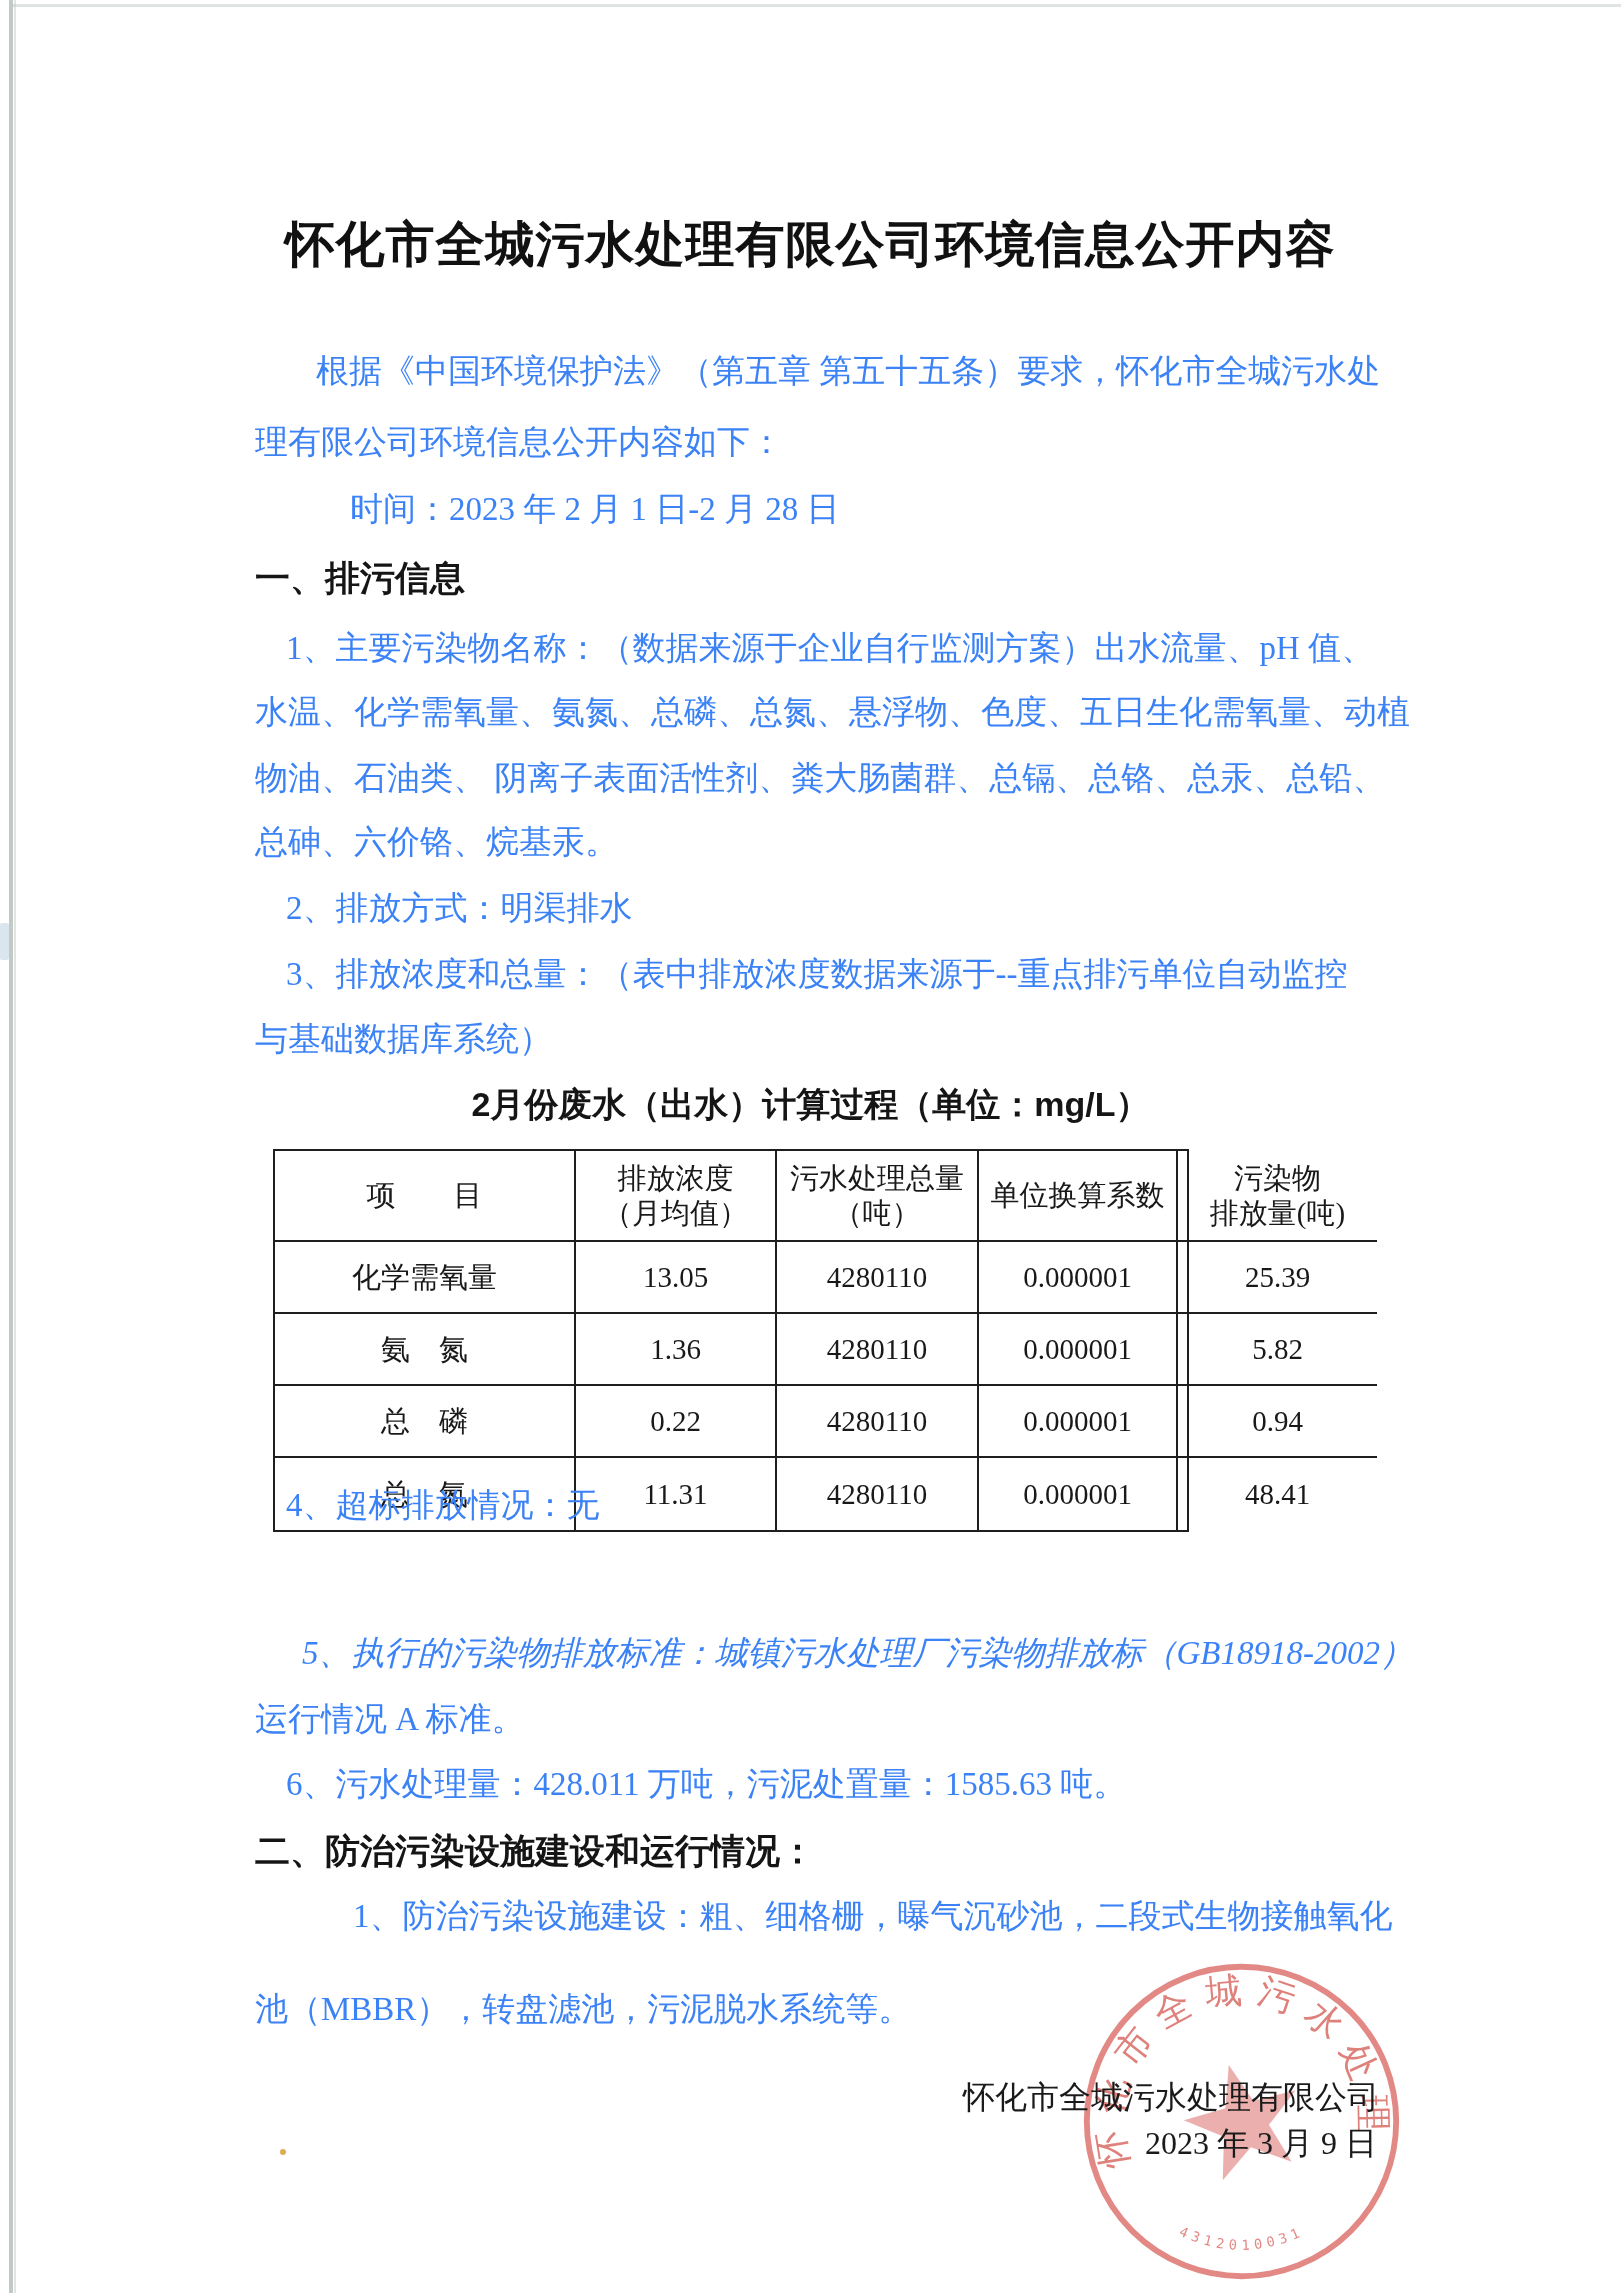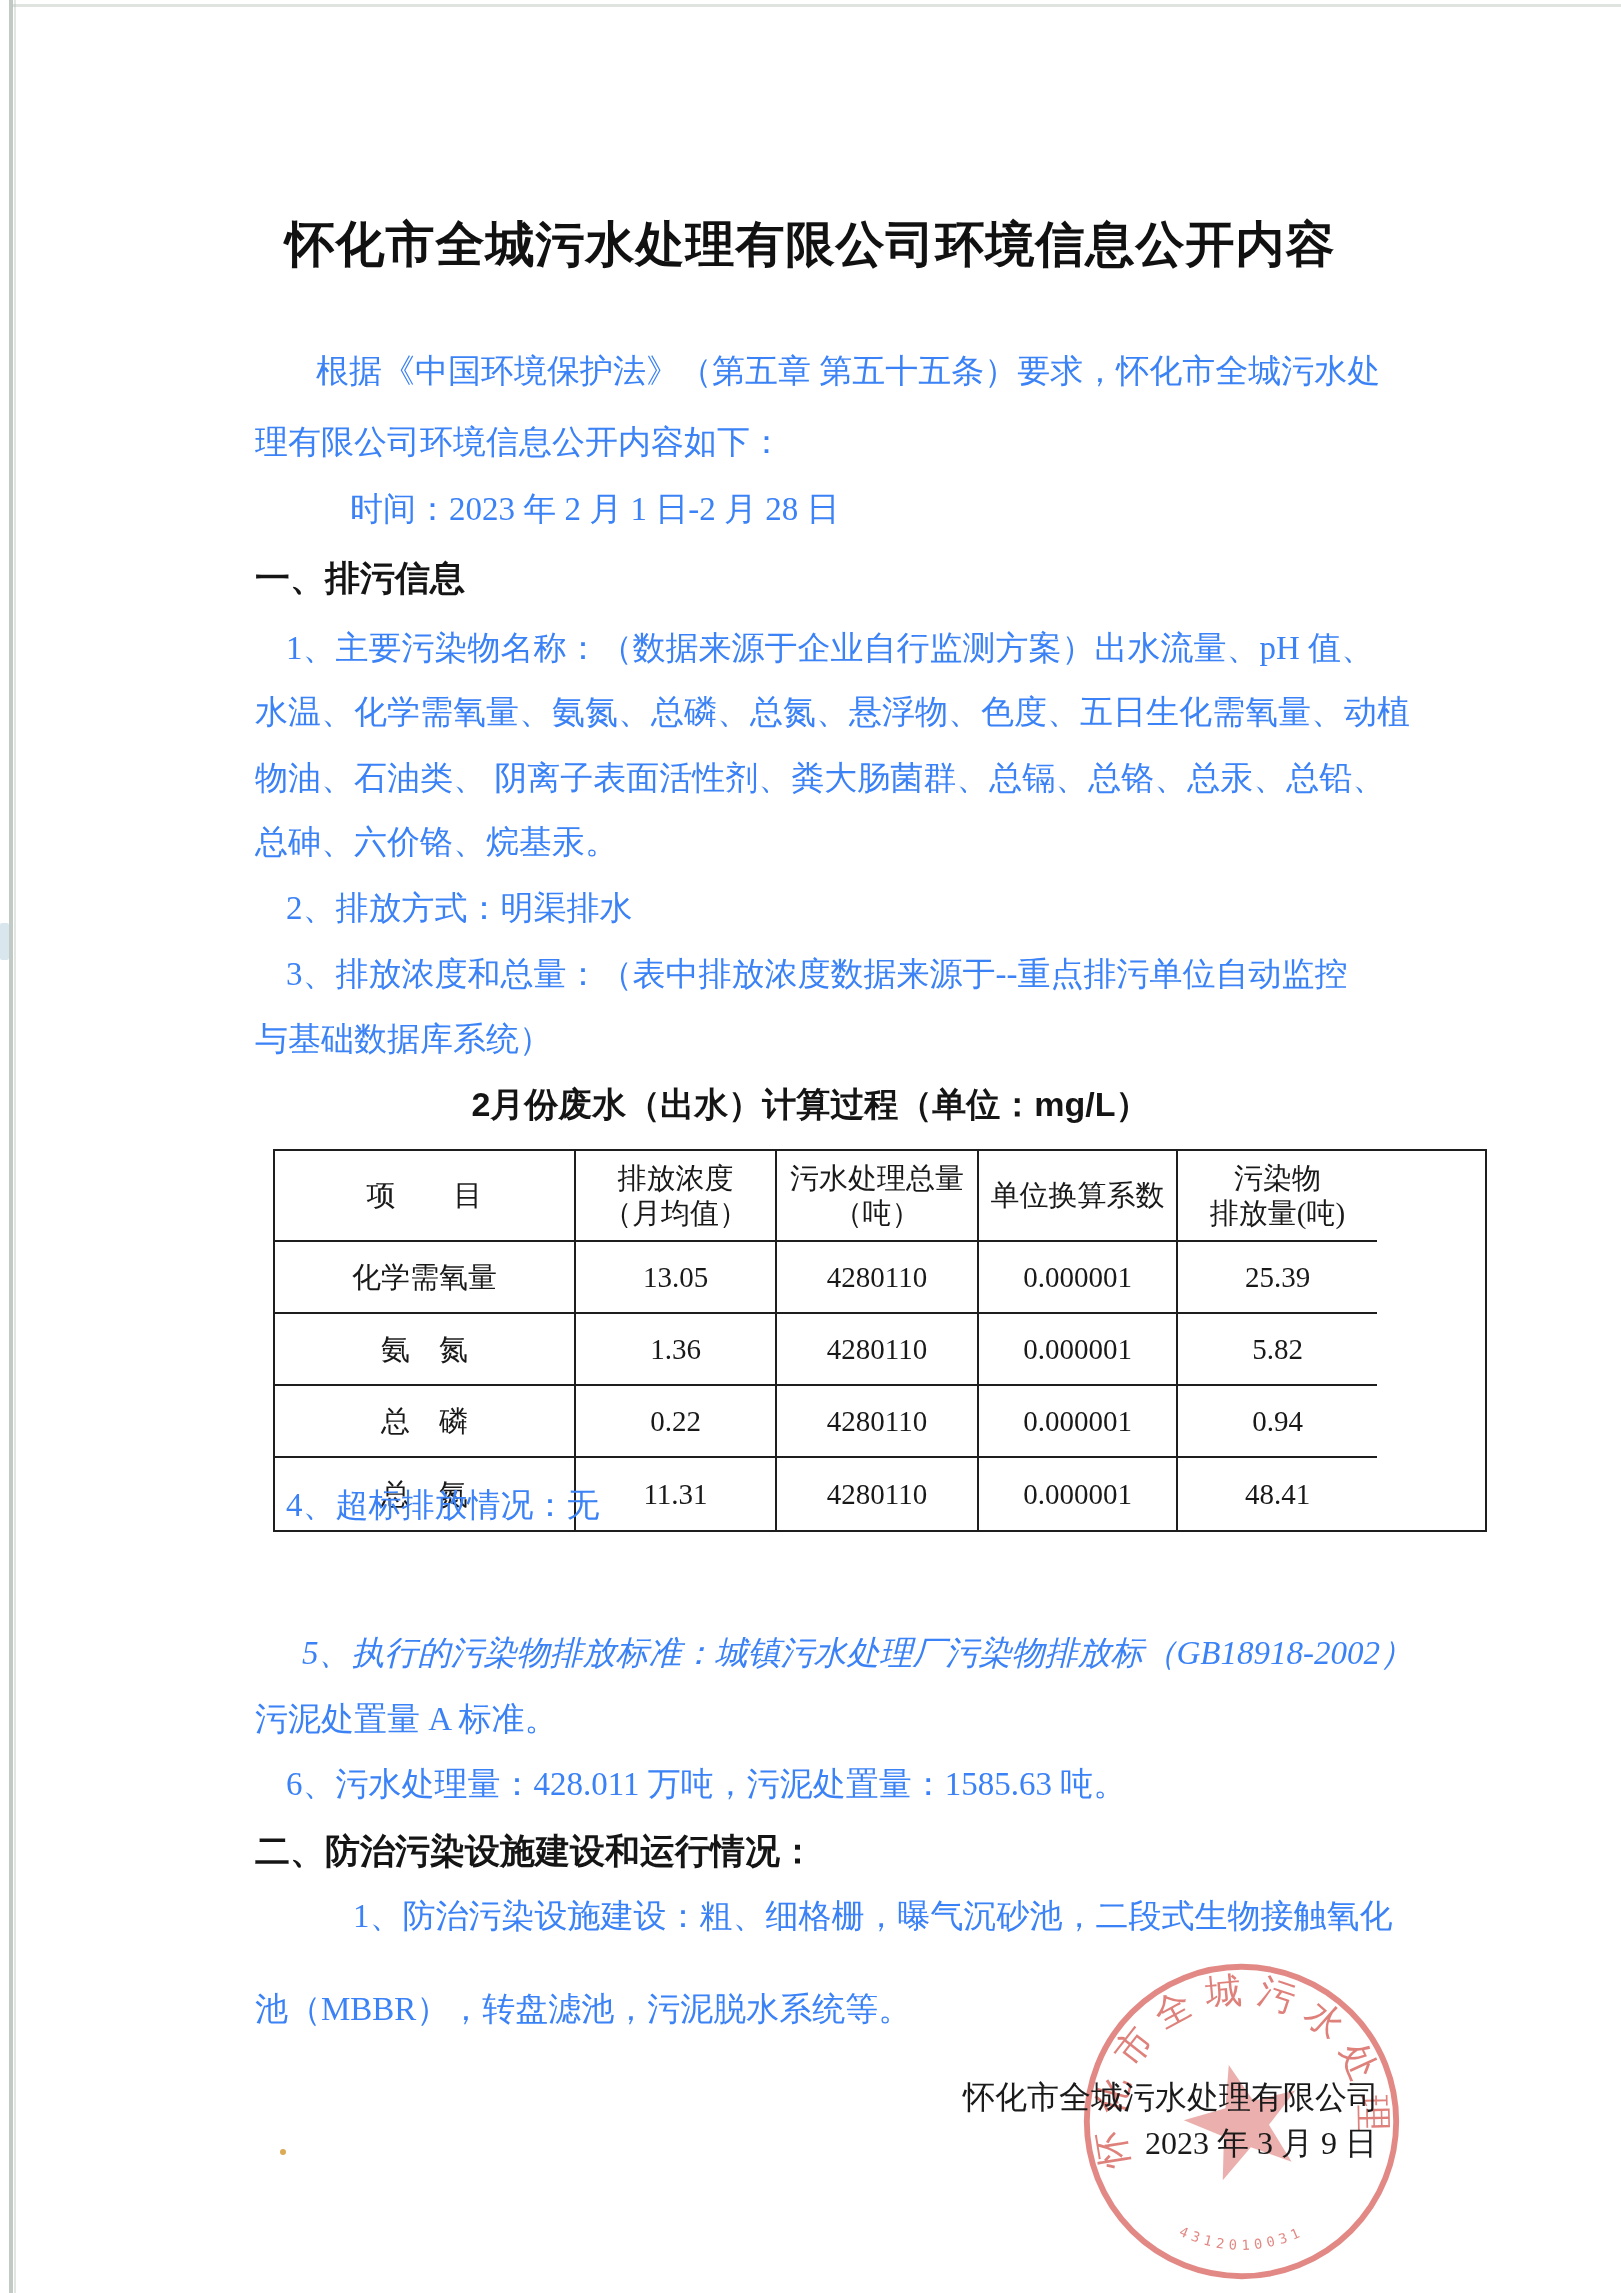--- a/index.html
+++ b/index.html
@@ -23,21 +23,21 @@
     font-size:49px;letter-spacing:1px;color:#111;
   }
   .heading{font-family:"Liberation Sans","DejaVu Sans",sans-serif;font-weight:700;font-size:35px;color:#151515;}
   .caption{
     position:absolute;top:1082px;left:0;width:100%;text-align:center;white-space:pre;
     font-family:"Liberation Sans","DejaVu Sans",sans-serif;font-weight:700;font-size:34px;color:#151515;
   }
 
   
   .ctable{
-    position:absolute;left:273px;top:1149px;width:1214px;
+    position:absolute;left:273px;top:1149px;width:916px;
     display:grid;grid-template-columns:301px 201px 202px 199px 199px;
     grid-template-rows:91px 72px 72px 72px 72px;
     border:2.9px solid #1e1e1e;box-sizing:border-box;background:#fff;
   }
   .cell{
     border-right:2px solid #1e1e1e;border-bottom:2px solid #1e1e1e;
     display:flex;flex-direction:column;align-items:center;justify-content:center;
     font-size:29px;line-height:35px;white-space:pre;color:#191919;
   }
   .cell.lastcol{border-right:none;}
@@ -121,21 +121,21 @@
 
     <div class="cell lastrow">总　氮</div>
     <div class="cell lastrow">11.31</div>
     <div class="cell lastrow">4280110</div>
     <div class="cell lastrow">0.000001</div>
     <div class="cell lastrow lastcol">48.41</div>
   </div>
 
   <div class="line" style="top:1484px;left:286px;">4、超标排放情况：无</div>
   <div class="line" style="top:1632px;left:302px;font-style:italic;">5、执行的污染物排放标准：城镇污水处理厂污染物排放标（GB18918-2002）</div>
-  <div class="line" style="top:1698px;left:255px;">污泥处置量 A 标准。</div>
+  <div class="line" style="top:1698px;left:255px;">运行情况 A 标准。</div>
   <div class="line" style="top:1763px;left:286px;">6、污水处理量：428.011 万吨，污泥处置量：1585.63 吨。</div>
 
   <div class="line heading" style="top:1829px;left:255px;">二、防治污染设施建设和运行情况：</div>
   <div class="line" style="top:1895px;left:353px;">1、防治污染设施建设：粗、细格栅，曝气沉砂池，二段式生物接触氧化</div>
   <div class="line" style="top:1960px;left:255px;margin-top:28px;">池（MBBR），转盘滤池，污泥脱水系统等。</div>
 
   <svg class="stamp" viewBox="0 0 334 334" xmlns="http://www.w3.org/2000/svg">
     <defs>
       <path id="ringPath" d="M 53 211 A 122 122 0 1 1 281 211" fill="none"></path>
       <path id="serialPath" d="M 97 280 Q 167 316 237 280" fill="none"></path>

